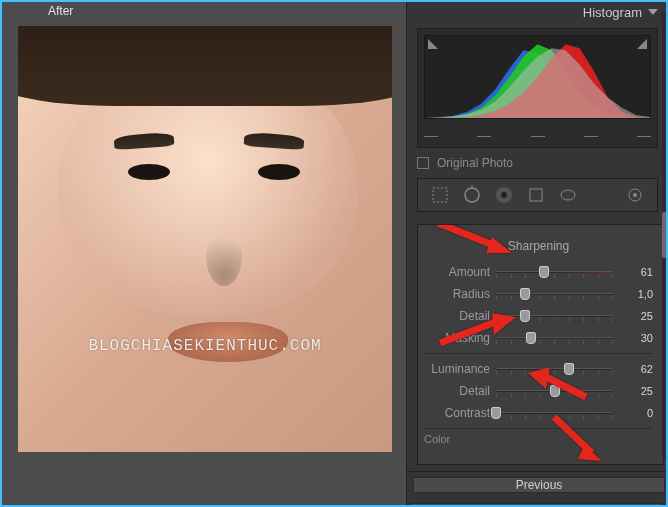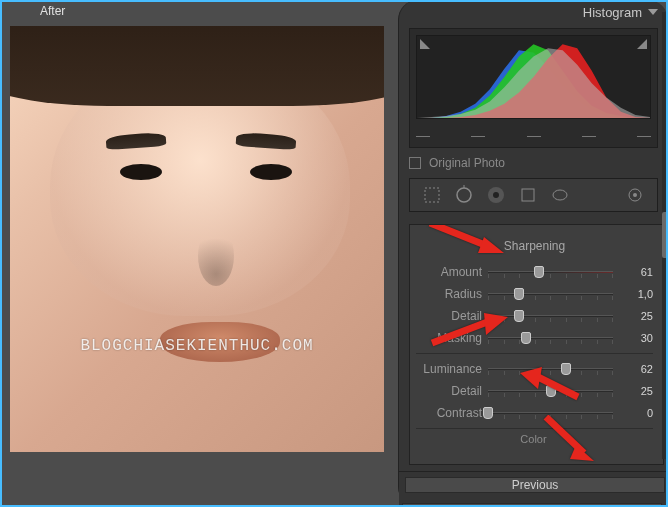--- a/index.html
+++ b/index.html
@@ -1,36 +1,36 @@
 <!DOCTYPE html>
 <html><head>
 <meta charset="utf-8">
 <style>
   * { box-sizing: border-box; margin: 0; padding: 0; font-family: "Segoe UI", Arial, sans-serif; }
   body { background: #4c4c4c; overflow: hidden; }
-  .app { width: 668px; height: 507px; background: #4c4c4c; position: relative; display: flex; }
+  .app { width: 668px; height: 507px; background: #4c4c4c; position: relative; display: flex; padding-left: 8px; }
   .left { width: 398px; height: 100%; background: #4c4c4c; display: flex; flex-direction: column; }
   .preview-bar { height: 22px; display: flex; align-items: center; padding-left: 40px; }
   .preview-tab { color: #e0e0e0; font-size: 12px; }
   .preview-area { flex: 1; margin: 4px 0 8px 10px; background: #4c4c4c; display: flex; align-items: flex-start; }
   .photo { width: 374px; height: 426px; background: linear-gradient(135deg,#f8d8c0 0%,#e8c0a8 25%,#d8a890 55%,#c89880 100%); position: relative; overflow: hidden; }
   .photo::before { content:""; position:absolute; left:40px; top:30px; width:300px; height:260px; background: radial-gradient(ellipse at 50% 40%, rgba(255,230,210,0.9), rgba(220,180,160,0.3) 70%); border-radius: 50% 50% 45% 45%; }
   .eye { position:absolute; width:42px; height:16px; background:#1a1410; border-radius:50%; }
   .eye.l { left:110px; top:138px; }
   .eye.r { left:240px; top:138px; }
   .brow { position:absolute; width:60px; height:14px; background:linear-gradient(#2a2018,#3a3028); border-radius:40% 40% 20% 20%; }
   .brow.l { left:96px; top:108px; transform:rotate(-4deg);}
   .brow.r { left:226px; top:108px; transform:rotate(4deg);}
   .nose { position:absolute; left:188px; top:200px; width:36px; height:60px; background:radial-gradient(circle at 50% 80%, rgba(0,0,0,0.25), transparent 70%); border-radius:50%; }
   .mouth { position:absolute; left:150px; top:296px; width:120px; height:40px; background:radial-gradient(ellipse at 50% 40%, #cf8a6a, #b06a50 70%); border-radius:60% 60% 70% 70%; }
   .hair { position:absolute; left:-40px; top:-30px; width:460px; height:110px; background:linear-gradient(#2a1d14,#3a2a1e); border-radius:0 0 30% 30%; }
   .wm { position:absolute; left:50%; top:311px; transform:translateX(-50%); color:rgba(255,255,255,0.85); font-size:16px; letter-spacing:1px; text-shadow:0 0 2px rgba(0,0,0,0.4); font-family: "Courier New", monospace; font-weight: normal; }
   .bottom-left { height: 36px; background:#3a3a3a; color:#b0b0b0; display:flex; align-items:center; padding-left:8px; font-size:12px; }
 
-  .right { flex:1; background:#353535; border-left:1px solid #222; display:flex; flex-direction:column; position:relative;border-radius:20px; }
+  .right { flex:1; background:#353535; border-left:1px solid #222; display:flex; flex-direction:column; position:relative; }
   .panel-title { height:24px; display:flex; align-items:center; justify-content:flex-end; padding-right:10px; color:#c8c8c8; font-size:13px; gap:6px;}
   .tri { width:0; height:0; border-left:5px solid transparent; border-right:5px solid transparent; border-top:6px solid #9a9a9a;}
   .histogram { margin:4px 10px 6px 10px; height:120px; border:1px solid #1e1e1e; background:#2b2b2b; position:relative; padding:6px;}
   .hist-inner { position:absolute; left:6px; right:6px; top:6px; bottom:28px; border:1px solid #1a1a1a; background:#222; overflow:hidden;}
   .clip { position:absolute; top:3px; width:0; height:0; }
   .clip.l { left:3px; border-bottom:10px solid #888; border-right:10px solid transparent;}
   .clip.r { right:3px; border-bottom:10px solid #888; border-left:10px solid transparent;}
   .hist-svg { position:absolute; left:0; top:0; width:100%; height:100%; }
   .hist-ticks { position:absolute; left:6px; right:6px; bottom:10px; display:flex; justify-content:space-between; }
   .tick { width:14px; height:3px; border-bottom:1px solid #777; color:#777;}
@@ -45,21 +45,21 @@
   .section-title::before, .section-title::after { content:""; position:absolute; top:50%; width:26%; height:1px; background:transparent;}
   .slider-row { display:flex; align-items:center; height:22px; gap:6px;}
   .sl-label { width:66px; text-align:right; color:#9a9a9a; font-size:12px;}
   .sl-track { flex:1; height:14px; position:relative;}
   .sl-track .track { position:absolute; left:0; right:0; top:6px; height:2px; background:#2a2a2a; border-top:1px solid #555;}
   .sl-track .ticks { position:absolute; left:0; right:0; top:9px; display:flex; justify-content:space-between;}
   .sl-track .ticks span { width:1px; height:4px; background:#555; display:block;}
   .sl-thumb { position:absolute; top:1px; width:10px; height:12px; background:#9a9a9a; border:1px solid #ccc; border-radius:2px 2px 4px 4px; transform:translateX(-50%);}
   .sl-val { width:34px; color:#d6d6d6; font-size:11px; text-align:right;}
   .divider { height:1px; background:#2d2d2d; margin:4px 0;}
-  .color-title { text-align:center; color:#8a8a8a; font-size:11px; margin-top:4px; padding-right:2px;}
+  .color-title { text-align:left; color:#8a8a8a; font-size:11px; margin-top:4px; padding-right:2px;}
   .scrollbar-r { position:absolute; right:0; top:12px; bottom:48px; width:6px; background:#2c2c2c;}
   .scrollbar-r .h { position:absolute; left:0; right:0; top:200px; height:46px; background:#6a6a6a; border-radius:2px;}
   .bottom-right { height:36px; background:#343434; display:flex; border-top:1px solid #222;flex-direction:column;}
   .btn { flex:1; margin:5px 6px; background:#4a4a4a; border:1px solid #2a2a2a; color:#cfcfcf; font-size:12px; display:flex; align-items:center; justify-content:center;}
   .btn:first-child { margin-right:3px;}
   .btn:last-child { margin-left:3px;}
 
   .arrow { position:absolute; pointer-events:none; }
   .arrow svg { display:block; filter: drop-shadow(0 0 1px rgba(0,0,0,0.5)); }
   .outer-border { position:absolute; inset:0; border:2px solid #47bdff; pointer-events:none; }

